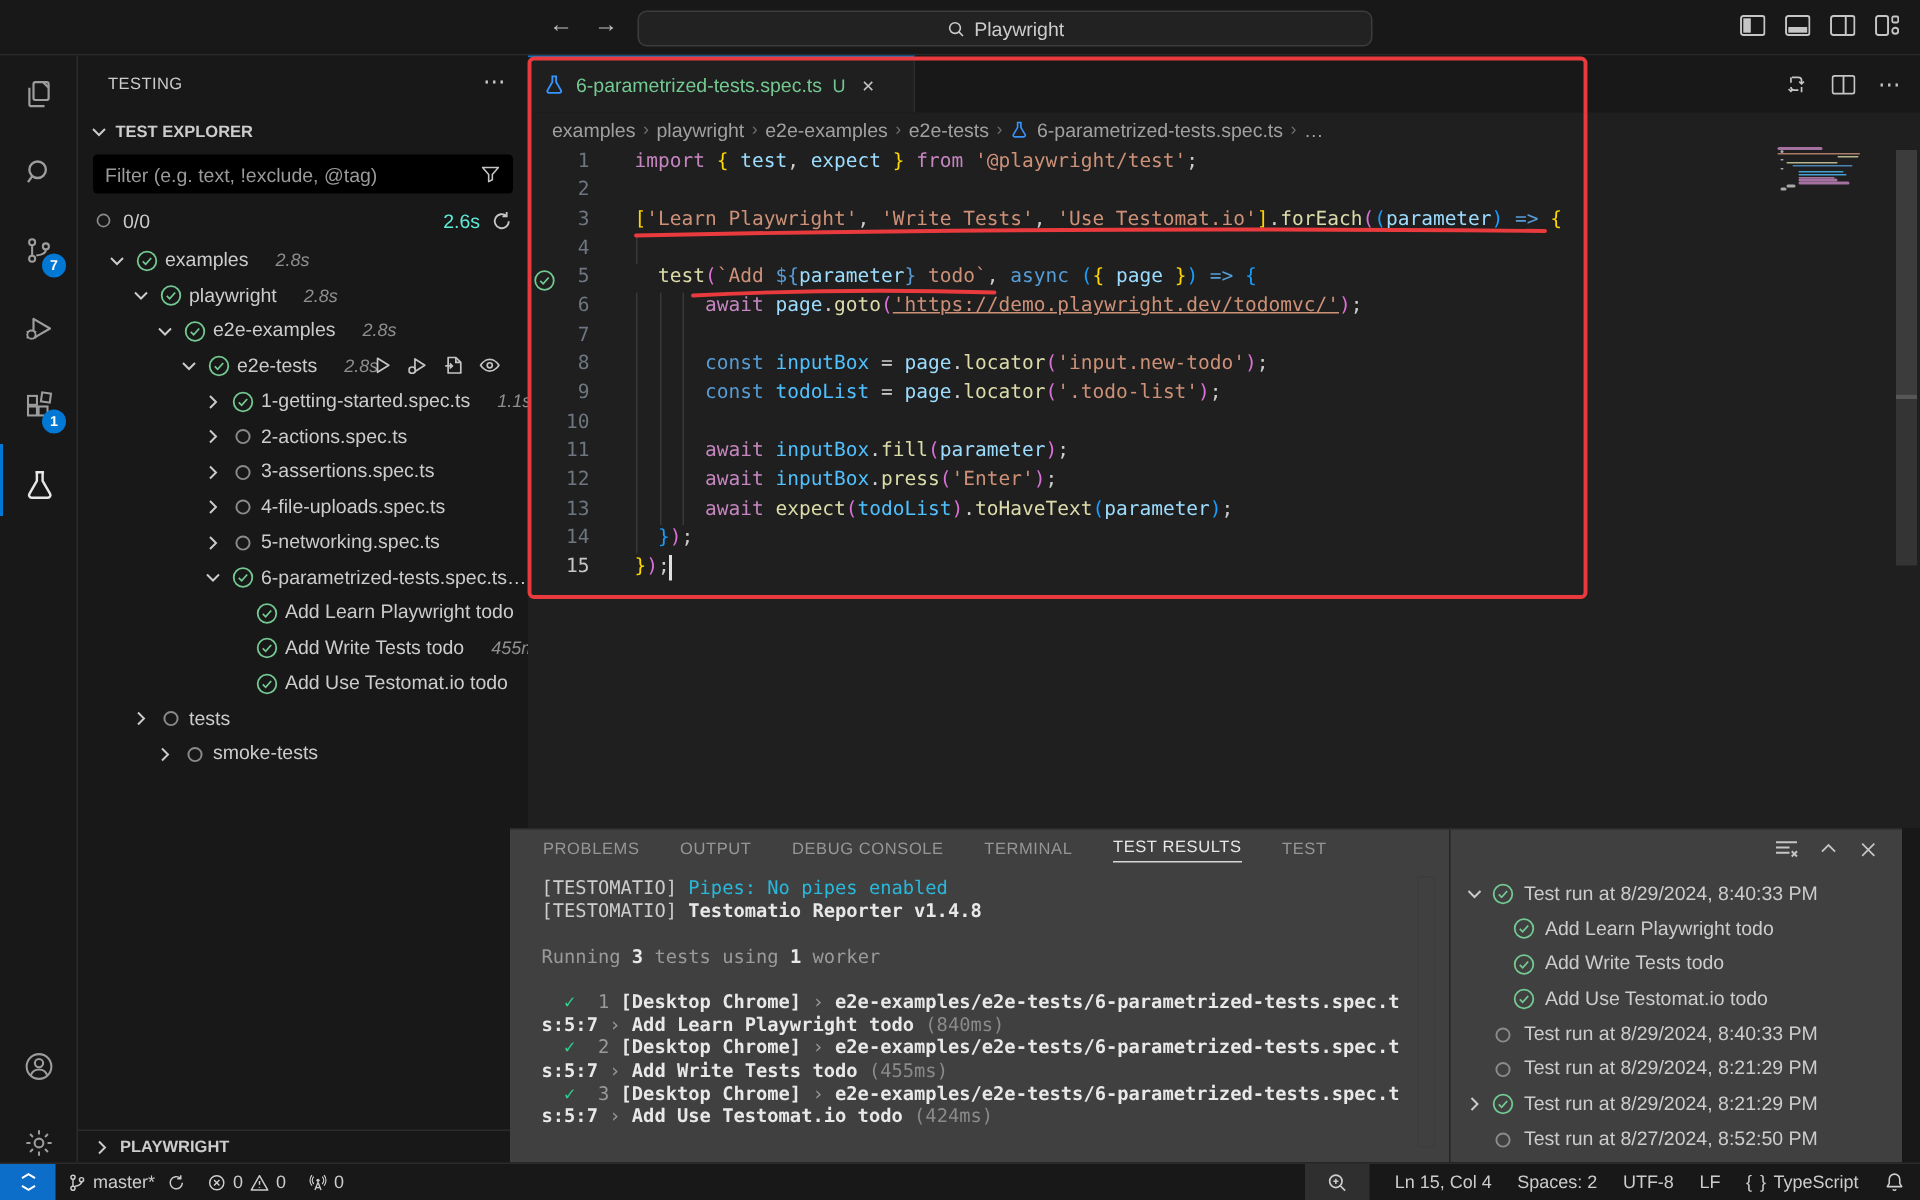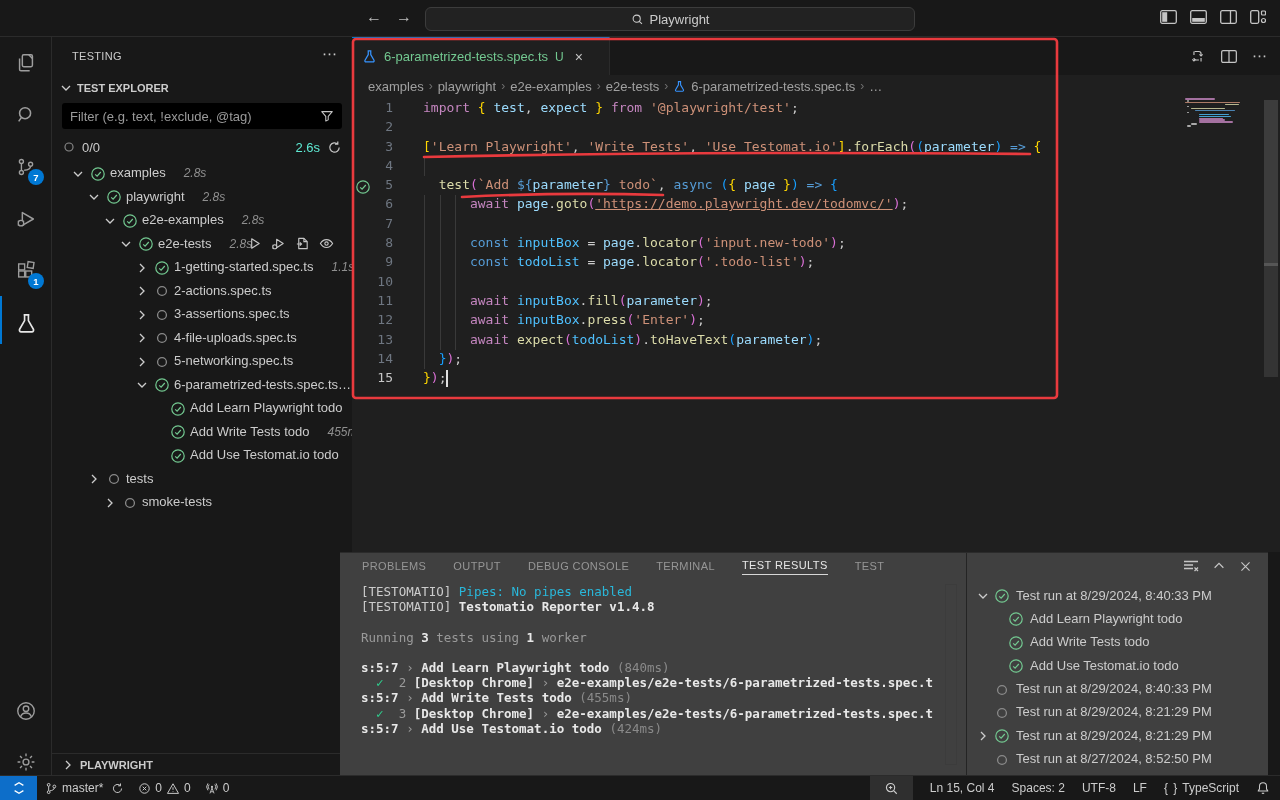--- a/index.html
+++ b/index.html
@@ -504,20 +504,21 @@
       <svg width="13" height="13" viewBox="0 0 16 16">
           <path d="M3 3l10 10M13 3L3 13" stroke="#c5c5c5" stroke-width="1.4"></path>
         </svg>
     </div>
     <div class="terminal" id="terminal">
         <div class="t-line"><span class="t-pl">[TESTOMATIO] </span><span class="t-cy">Pipes: No pipes enabled</span></div>
         <div class="t-line"><span class="t-pl">[TESTOMATIO] </span><span class="t-bw">Testomatio Reporter v1.4.8</span></div>
         <div class="t-line">&nbsp;</div>
         <div class="t-line"><span class="t-dim">Running </span><span class="t-bw">3</span><span class="t-dim"> tests using </span><span class="t-bw">1</span><span class="t-dim"> worker</span></div>
         <div class="t-line">&nbsp;</div>
+        <div class="t-line"><span class="t-grn">  ✓</span><span class="t-dim">  1 </span><span class="t-bw">[Desktop Chrome] </span><span class="t-dim">› </span><span class="t-bw">e2e-examples/e2e-tests/6-parametrized-tests.spec.t</span></div>
         <div class="t-line"><span class="t-bw">s:5:7 </span><span class="t-dim">› </span><span class="t-bw">Add Learn Playwright todo </span><span class="t-gray">(840ms)</span></div>
         <div class="t-line"><span class="t-grn">  ✓</span><span class="t-dim">  2 </span><span class="t-bw">[Desktop Chrome] </span><span class="t-dim">› </span><span class="t-bw">e2e-examples/e2e-tests/6-parametrized-tests.spec.t</span></div>
         <div class="t-line"><span class="t-bw">s:5:7 </span><span class="t-dim">› </span><span class="t-bw">Add Write Tests todo </span><span class="t-gray">(455ms)</span></div>
         <div class="t-line"><span class="t-grn">  ✓</span><span class="t-dim">  3 </span><span class="t-bw">[Desktop Chrome] </span><span class="t-dim">› </span><span class="t-bw">e2e-examples/e2e-tests/6-parametrized-tests.spec.t</span></div>
         <div class="t-line"><span class="t-bw">s:5:7 </span><span class="t-dim">› </span><span class="t-bw">Add Use Testomat.io todo </span><span class="t-gray">(424ms)</span></div>
       </div>
     <div class="term-track"></div>
     <div class="results">
       <div class="res-rows" id="res-rows">
           <div class="res-row">

